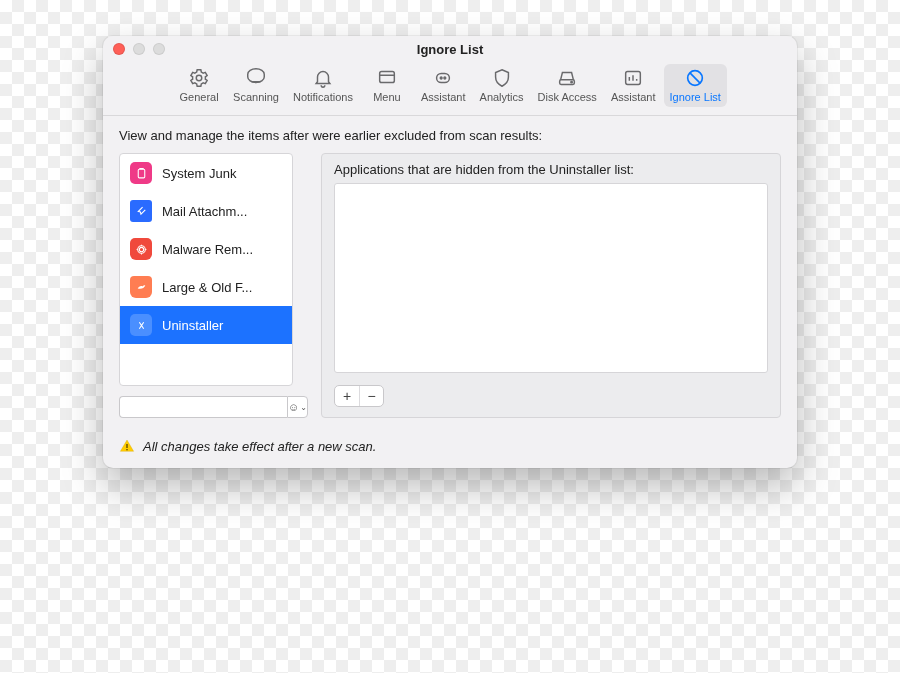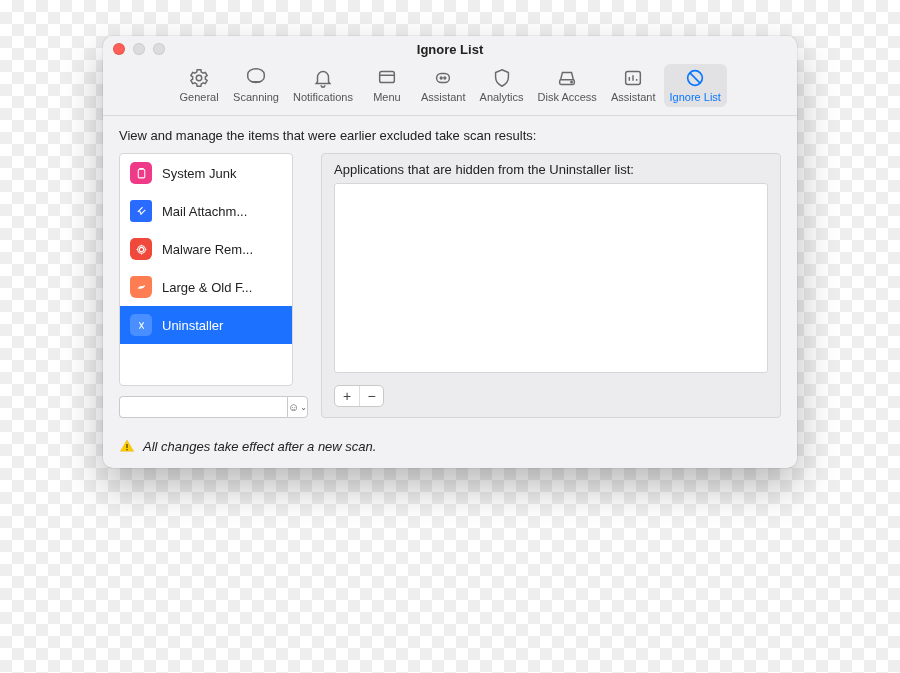--- a/index.html
+++ b/index.html
@@ -276,21 +276,21 @@
             <circle cx="12" cy="12" r="8"></circle>
             <path d="M6.5 6.5l11 11"></path>
           </svg>
       </span>
       <span>Ignore List</span>
     </div>
 
   </div>
 
   <div class="content">
-    <div class="instructions">View and manage the items that were earlier excluded take scan results:</div>
+    <div class="instructions">View and manage the items after were earlier excluded from scan results:</div>
 
     <div class="panes">
 
       <div class="sidebar">
         <div class="sidelist">
 
           <div class="sideitem">
             <span class="sicon bg-pink">
               <svg viewBox="0 0 24 24" fill="none" stroke="#fff" stroke-width="2">
                   <rect x="6" y="4" width="12" height="16" rx="2"></rect>

